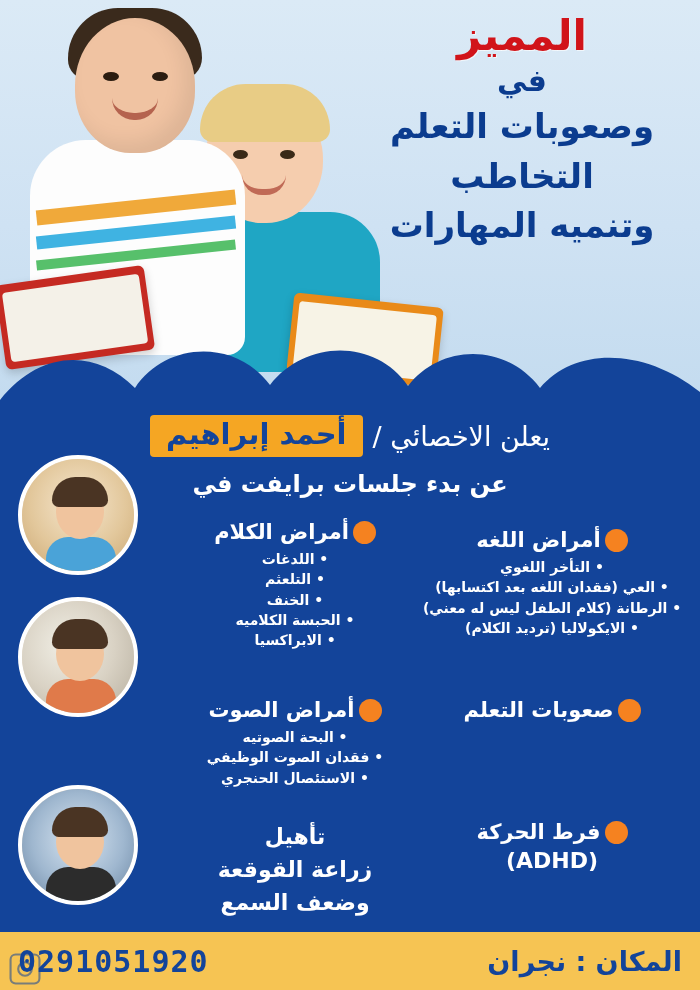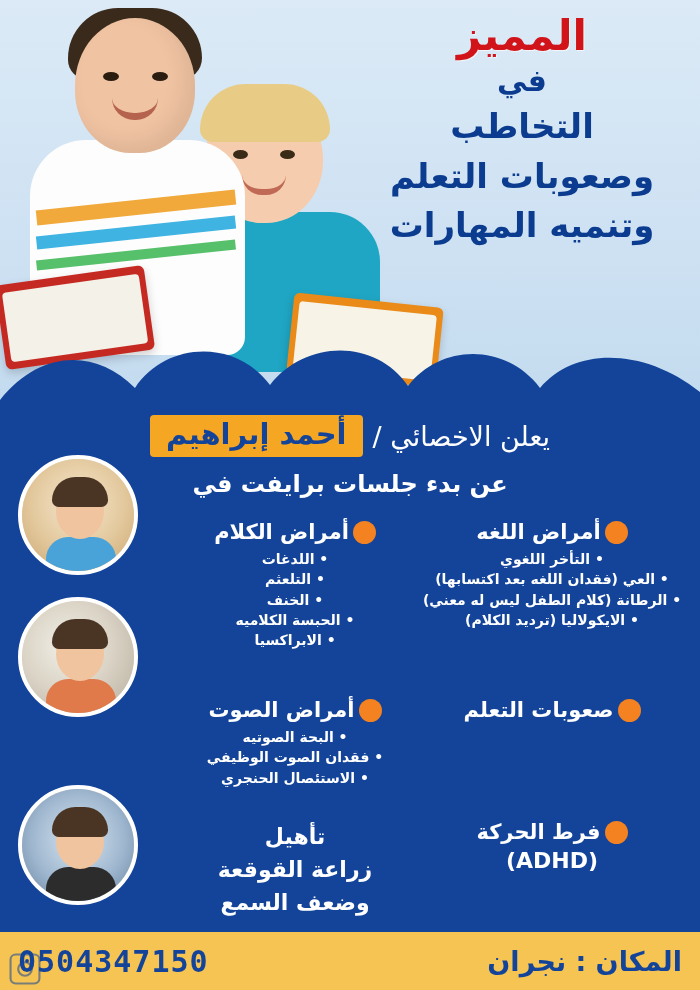--- a/index.html
+++ b/index.html
@@ -218,21 +218,21 @@
     line-height: 1.45;
     direction: rtl;
   }
   .bullets li { list-style: none; }
   .bullets li:before { content: "• "; }
 
   .block { position: absolute; }
   .right-col { right: 18px; text-align: center; width: 260px; }
   .mid-col   { right: 300px; text-align: center; width: 210px; }
 
-  .r1 { top: 0px; }
+  .r1 { top: 8px; }
   .r2 { top: 178px; }
   .r3 { top: 300px; }
   .m1 { top: 0px; }
   .m2 { top: 178px; }
   .m3 { top: 300px; }
 
   .blk-inner-right { display: flex; flex-direction: column; align-items: center; }
 
   .rehab-title {
     font-size: 22px; font-weight: bold; color:#ffffff; line-height: 1.5;
@@ -289,22 +289,22 @@
       <div class="kid kid-b-eye2"></div>
       <div class="kid kid-b-smile"></div>
 
       <div class="kid book-red"></div>
       <div class="kid book-orange"></div>
     </div>
 
     <div class="headline">
       <div class="hl-1">المميز</div>
       <div class="hl-2">في</div>
+      <div class="hl-3">وصعوبات التعلم</div>
       <div class="hl-3">التخاطب</div>
-      <div class="hl-3">وصعوبات التعلم</div>
       <div class="hl-3">وتنميه المهارات</div>
     </div>
   </div>
 
   <svg class="wave" viewBox="0 0 700 120" preserveAspectRatio="none">
     <path d="M0,70 C40,20 95,18 135,58 C165,12 235,8 270,55 C305,10 375,8 408,56 C440,14 505,12 540,58 C575,16 645,18 700,62 L700,120 L0,120 Z" fill="#13449a"></path>
   </svg>
 
   <div class="body-blue"></div>
 
@@ -404,21 +404,21 @@
 
     <div class="block mid-col m3">
       <div class="rehab-title">تأهيل</div>
       <div class="rehab-title">زراعة القوقعة</div>
       <div class="rehab-title">وضعف السمع</div>
     </div>
   </div>
 
   <div class="footer">
     <span class="footer-place">المكان : نجران</span>
-    <span class="footer-phone">0504347150</span>
+    <span class="footer-phone">0291051920</span>
   </div>
 
   <svg class="footer-logo" viewBox="0 0 40 40">
     <rect x="3" y="3" width="34" height="34" rx="6" fill="none" stroke="#13449a" stroke-width="2.5"></rect>
     <circle cx="20" cy="20" r="8" fill="none" stroke="#13449a" stroke-width="2.5"></circle>
   </svg>
 
 </div>
 
 </body></html>

